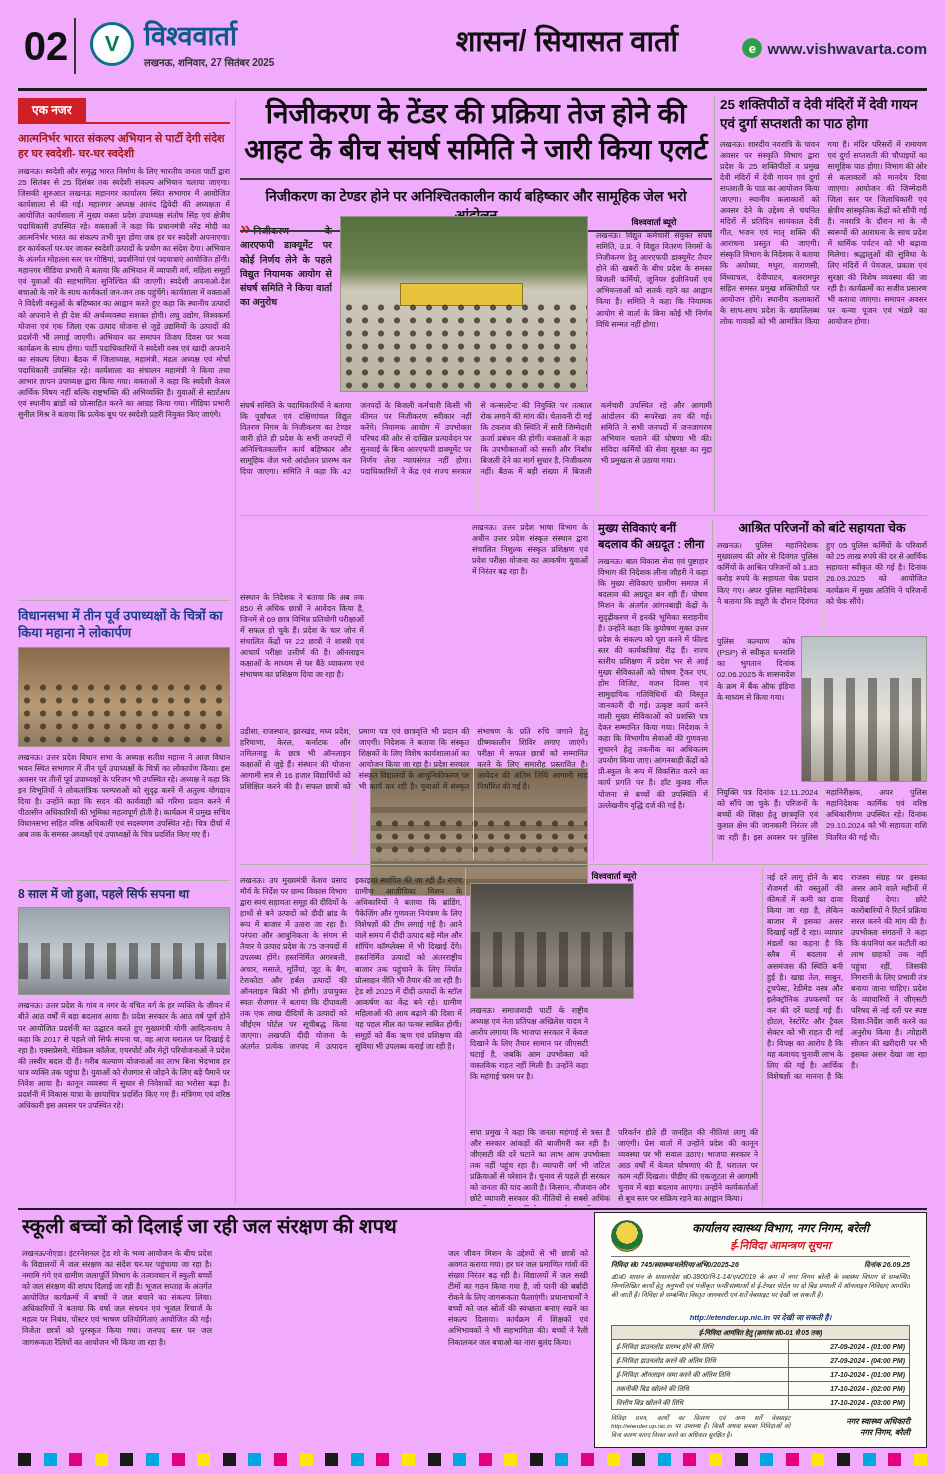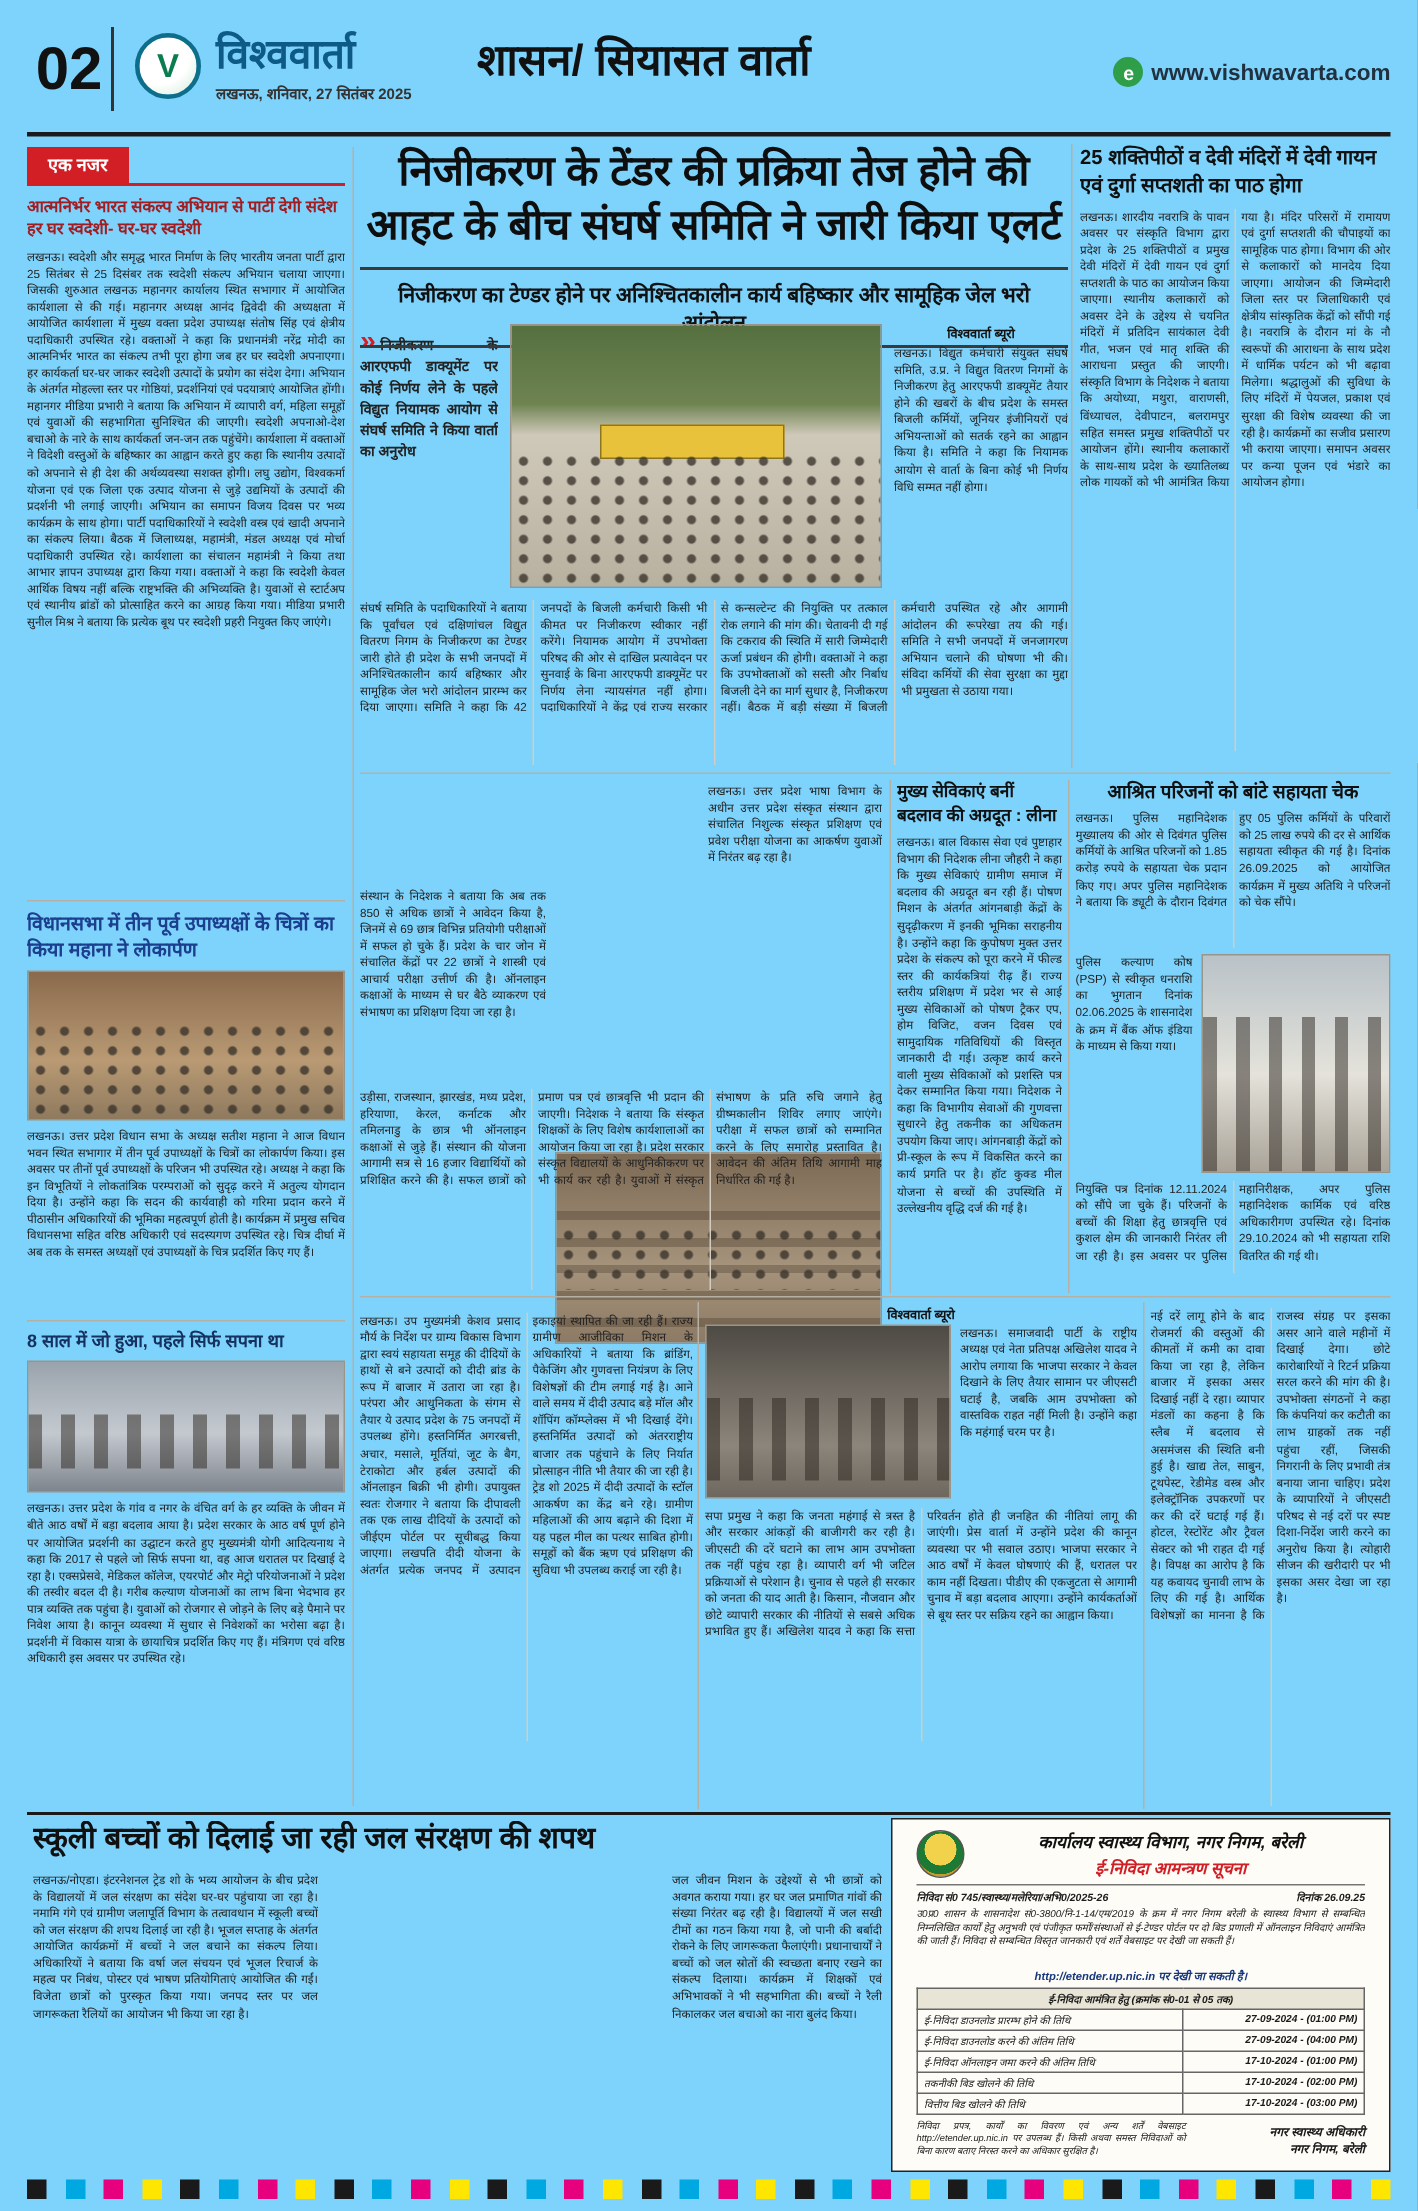--- a/index.html
+++ b/index.html
@@ -1,29 +1,29 @@
 <!DOCTYPE html>
 <html><head>
 <meta charset="utf-8">
 <style>
   *{margin:0;padding:0;box-sizing:border-box;}
   html,body{background:#9a9a9a;}
-  #page{position:relative;width:945px;height:1474px;margin:0 auto;background:#7dd3fc;
+  #page{position:relative;width:945px;height:1474px;margin:0 auto;background:#f0abfc;
         font-family:"Liberation Sans",sans-serif;color:#1b1b1b;overflow:hidden;}
   .abs{position:absolute;}
   
   .pageno{font-size:40px;font-weight:800;color:#111;width:58px;text-align:center;
           border-right:2px solid #333;height:56px;line-height:56px;}
   .logo-circle{width:44px;height:44px;border-radius:50%;border:3px solid #0d6e8c;
                background:radial-gradient(circle at 35% 30%,#ffffff 55%,#cfe8d8);
                display:flex;align-items:center;justify-content:center;
                font-weight:800;font-size:22px;color:#0a7d4f;}
   .paper-name{font-size:27px;font-weight:800;color:#0d5a86;line-height:1.05;}
   .dateline{font-size:10px;color:#333;margin-top:5px;font-weight:bold;}
-  .section-title{font-size:29px;font-weight:800;color:#111;text-align:left;line-height:1.1;}
+  .section-title{font-size:29px;font-weight:800;color:#111;text-align:right;line-height:1.1;}
   .web{display:flex;align-items:center;gap:5px;font-size:15px;font-weight:800;color:#22313f;}
   .e-icon{width:20px;height:20px;border-radius:50%;background:#2e9e49;color:#fff;
           font-size:13px;font-weight:800;display:flex;align-items:center;justify-content:center;}
   
   .hrule{position:absolute;background:#b5b0a4;height:1px;}
   .vrule{position:absolute;background:#b5b0a4;width:1px;}
   .heavy{background:#1a1a1a;}
   
   .body-text{font-size:7.8px;line-height:1.42;text-align:justify;overflow:hidden;color:#222;}
   .cols2{column-count:2;column-gap:8px;column-rule:1px solid #d2cdc0;}
@@ -188,21 +188,21 @@
 
   <div class="hrule" style="left:240px;top:864px;width:687px;"></div>
 
   <section class="abs" style="left:240px;top:870px;width:222px;height:336px;overflow:hidden;">
     <p class="body-text cols2" style="height:286px;margin-top:5px;">लखनऊ। उप मुख्यमंत्री केशव प्रसाद मौर्य के निर्देश पर ग्राम्य विकास विभाग द्वारा स्वयं सहायता समूह की दीदियों के हाथों से बने उत्पादों को दीदी ब्रांड के रूप में बाजार में उतारा जा रहा है। परंपरा और आधुनिकता के संगम से तैयार ये उत्पाद प्रदेश के 75 जनपदों में उपलब्ध होंगे। हस्तनिर्मित अगरबत्ती, अचार, मसाले, मूर्तियां, जूट के बैग, टेराकोटा और हर्बल उत्पादों की ऑनलाइन बिक्री भी होगी। उपायुक्त स्वतः रोजगार ने बताया कि दीपावली तक एक लाख दीदियों के उत्पादों को जीईएम पोर्टल पर सूचीबद्ध किया जाएगा। लखपति दीदी योजना के अंतर्गत प्रत्येक जनपद में उत्पादन इकाइयां स्थापित की जा रही हैं। राज्य ग्रामीण आजीविका मिशन के अधिकारियों ने बताया कि ब्रांडिंग, पैकेजिंग और गुणवत्ता नियंत्रण के लिए विशेषज्ञों की टीम लगाई गई है। आने वाले समय में दीदी उत्पाद बड़े मॉल और शॉपिंग कॉम्प्लेक्स में भी दिखाई देंगे। हस्तनिर्मित उत्पादों को अंतरराष्ट्रीय बाजार तक पहुंचाने के लिए निर्यात प्रोत्साहन नीति भी तैयार की जा रही है। ट्रेड शो 2025 में दीदी उत्पादों के स्टॉल आकर्षण का केंद्र बने रहे। ग्रामीण महिलाओं की आय बढ़ाने की दिशा में यह पहल मील का पत्थर साबित होगी। समूहों को बैंक ऋण एवं प्रशिक्षण की सुविधा भी उपलब्ध कराई जा रही है।</p>
   </section>
   <div class="vrule" style="left:465px;top:868px;height:338px;"></div>
 
   <section class="abs" style="left:470px;top:870px;width:288px;height:336px;overflow:hidden;">
     <div class="byline">विश्ववार्ता ब्यूरो</div>
-    <div style="display:flex;gap:6px;">
+    <div style="display:flex;gap:6px;flex-direction:column;">
       <div class="photo ph-meeting" style="width:164px;height:116px;">
         <div class="ph-layer figs" style="top:42%;bottom:10%;"></div>
       </div>
       <p class="body-text" style="width:118px;height:116px;">लखनऊ। समाजवादी पार्टी के राष्ट्रीय अध्यक्ष एवं नेता प्रतिपक्ष अखिलेश यादव ने आरोप लगाया कि भाजपा सरकार ने केवल दिखाने के लिए तैयार सामान पर जीएसटी घटाई है, जबकि आम उपभोक्ता को वास्तविक राहत नहीं मिली है। उन्होंने कहा कि महंगाई चरम पर है।</p>
     </div>
     <p class="body-text cols2" style="height:156px;margin-top:6px;">सपा प्रमुख ने कहा कि जनता महंगाई से त्रस्त है और सरकार आंकड़ों की बाजीगरी कर रही है। जीएसटी की दरें घटाने का लाभ आम उपभोक्ता तक नहीं पहुंच रहा है। व्यापारी वर्ग भी जटिल प्रक्रियाओं से परेशान है। चुनाव से पहले ही सरकार को जनता की याद आती है। किसान, नौजवान और छोटे व्यापारी सरकार की नीतियों से सबसे अधिक प्रभावित हुए हैं। अखिलेश यादव ने कहा कि सत्ता परिवर्तन होते ही जनहित की नीतियां लागू की जाएंगी। प्रेस वार्ता में उन्होंने प्रदेश की कानून व्यवस्था पर भी सवाल उठाए। भाजपा सरकार ने आठ वर्षों में केवल घोषणाएं की हैं, धरातल पर काम नहीं दिखता। पीडीए की एकजुटता से आगामी चुनाव में बड़ा बदलाव आएगा। उन्होंने कार्यकर्ताओं से बूथ स्तर पर सक्रिय रहने का आह्वान किया।</p>
   </section>
   <div class="vrule" style="left:762px;top:868px;height:338px;"></div>
   <p class="abs body-text cols2" style="left:767px;top:872px;width:160px;height:332px;">नई दरें लागू होने के बाद रोजमर्रा की वस्तुओं की कीमतों में कमी का दावा किया जा रहा है, लेकिन बाजार में इसका असर दिखाई नहीं दे रहा। व्यापार मंडलों का कहना है कि स्लैब में बदलाव से असमंजस की स्थिति बनी हुई है। खाद्य तेल, साबुन, टूथपेस्ट, रेडीमेड वस्त्र और इलेक्ट्रॉनिक उपकरणों पर कर की दरें घटाई गई हैं। होटल, रेस्टोरेंट और ट्रैवल सेक्टर को भी राहत दी गई है। विपक्ष का आरोप है कि यह कवायद चुनावी लाभ के लिए की गई है। आर्थिक विशेषज्ञों का मानना है कि राजस्व संग्रह पर इसका असर आने वाले महीनों में दिखाई देगा। छोटे कारोबारियों ने रिटर्न प्रक्रिया सरल करने की मांग की है। उपभोक्ता संगठनों ने कहा कि कंपनियां कर कटौती का लाभ ग्राहकों तक नहीं पहुंचा रहीं, जिसकी निगरानी के लिए प्रभावी तंत्र बनाया जाना चाहिए। प्रदेश के व्यापारियों ने जीएसटी परिषद से नई दरों पर स्पष्ट दिशा-निर्देश जारी करने का अनुरोध किया है। त्योहारी सीजन की खरीदारी पर भी इसका असर देखा जा रहा है।</p>
 

